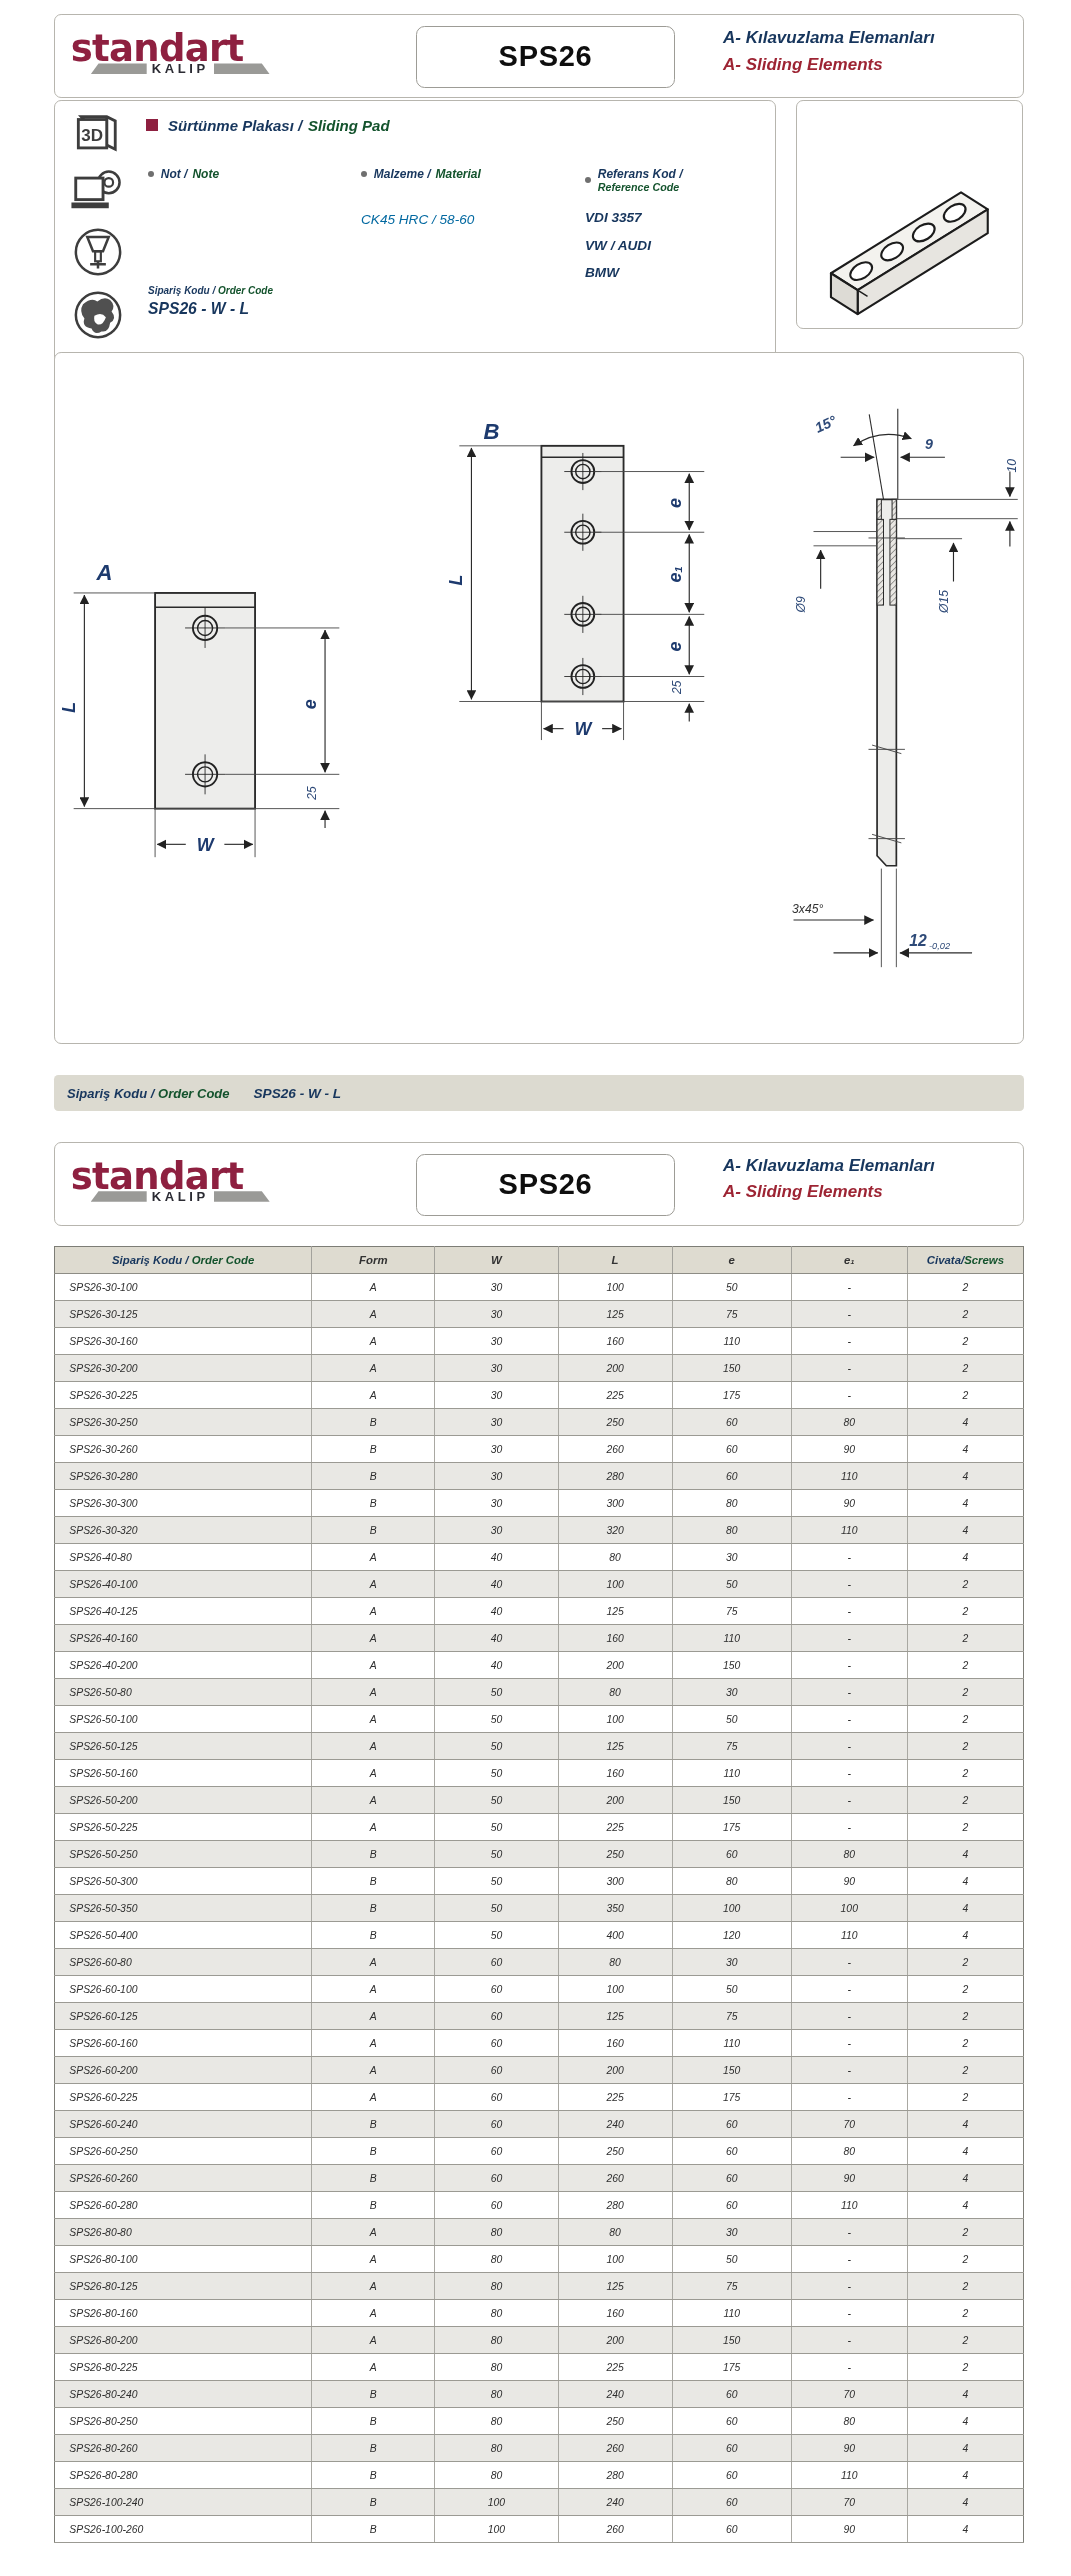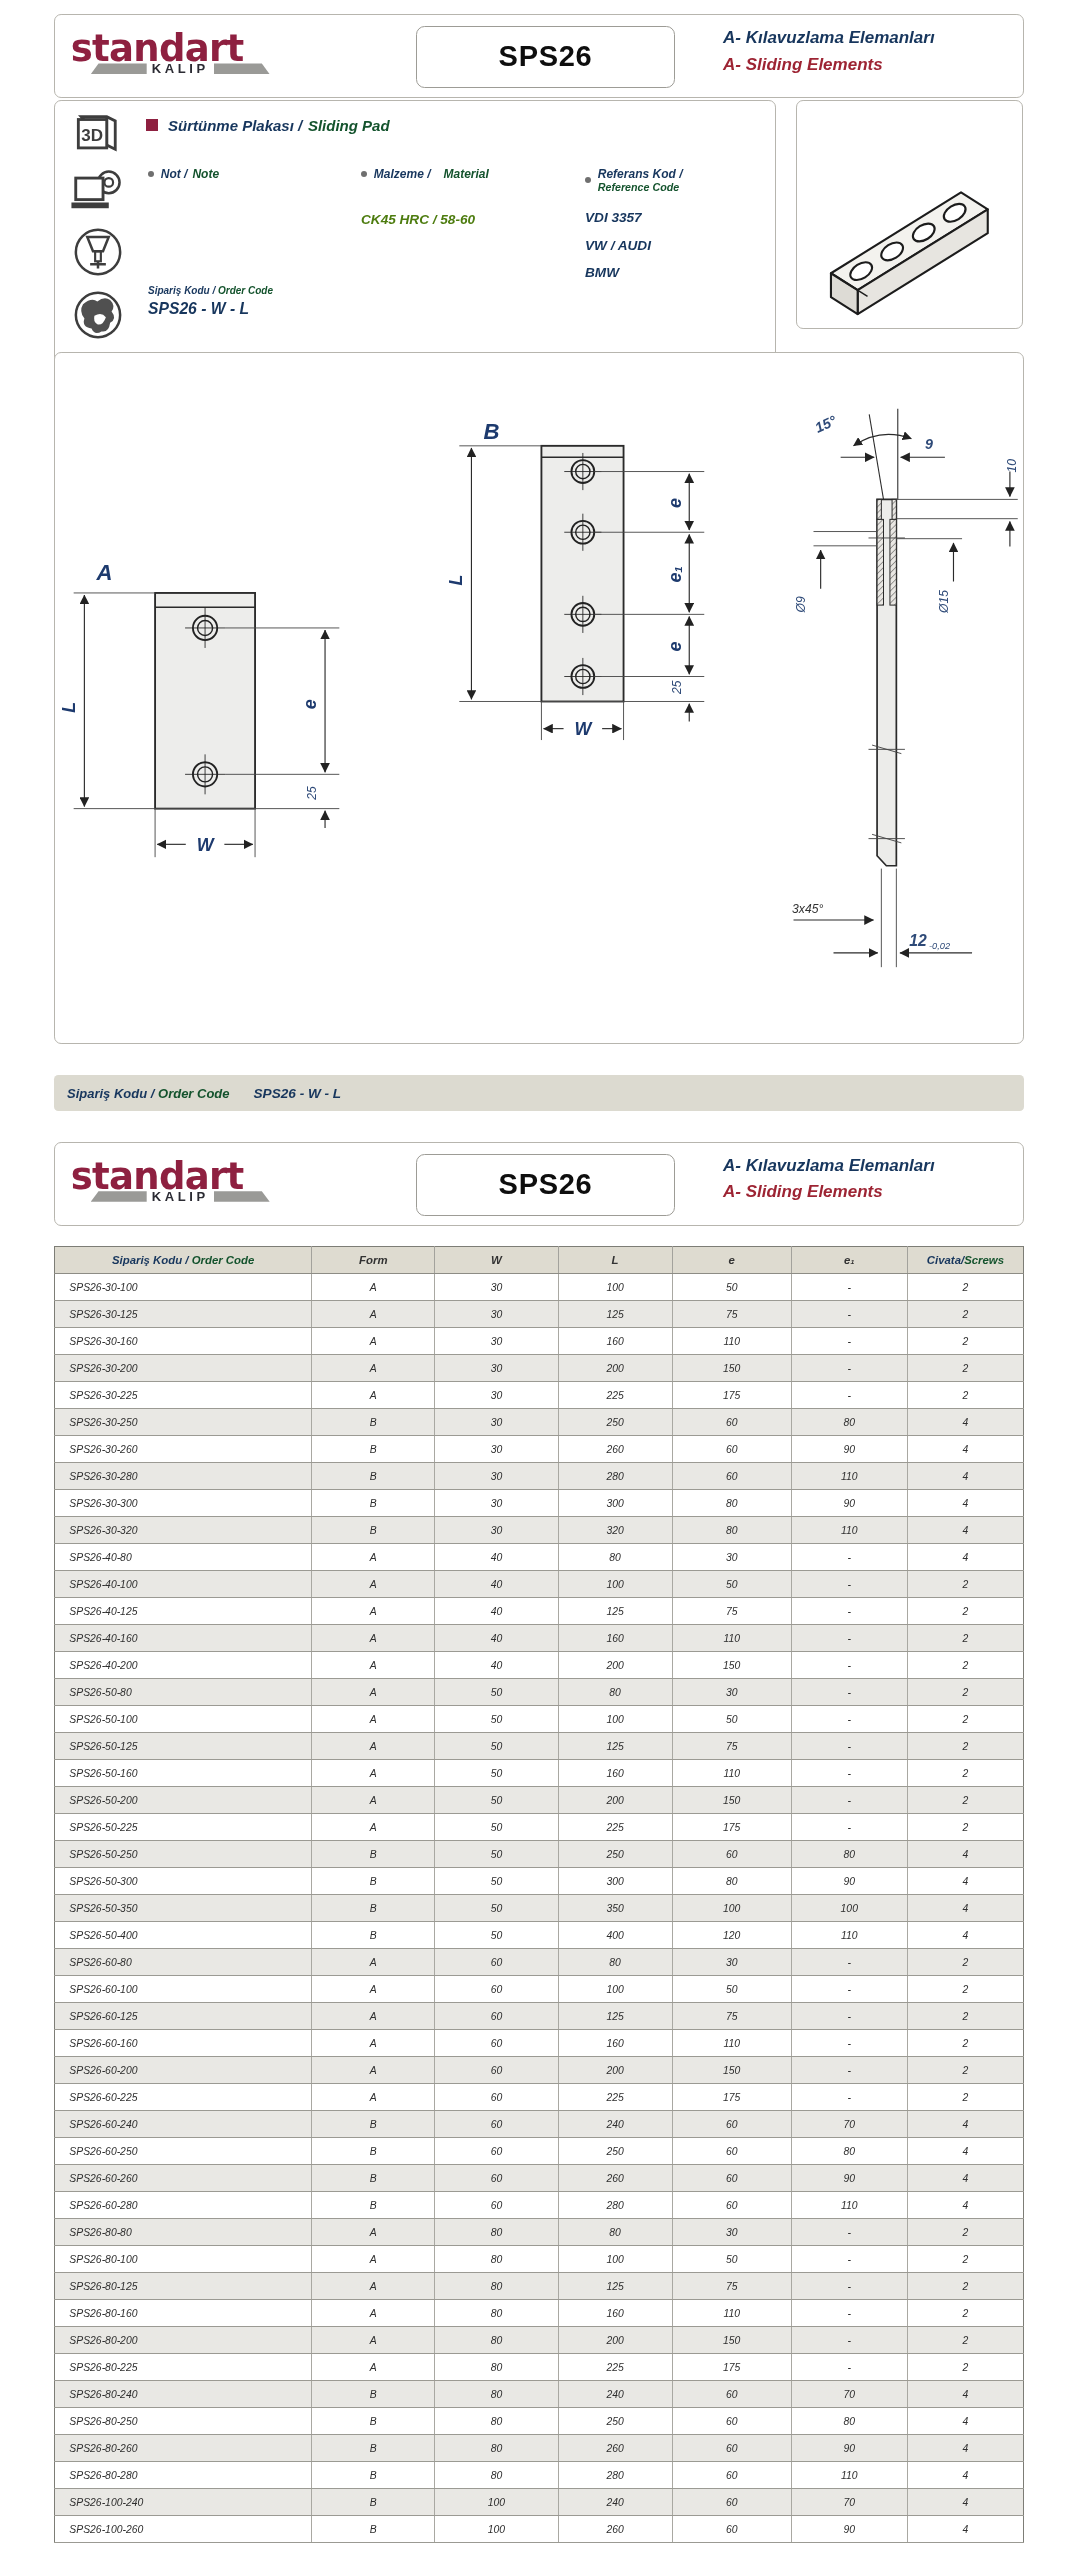--- a/index.html
+++ b/index.html
@@ -37,21 +37,21 @@
   .sq{width:12px;height:12px;background:#8e2040;margin-right:10px;}
   .navy{color:#17365d;} .red{color:#14532d;}
   .col-head{display:flex;align-items:baseline;font-size:12px;font-weight:bold;
             font-style:italic;margin-bottom:8.6px;}
   .bullet{width:6.4px;height:6.4px;border-radius:50%;background:#6f6f6f;margin-right:6.4px;
           flex:0 0 auto;align-self:center;}
   .notes{font-size:9px;font-style:italic;line-height:1.5;}
   .col-not{position:absolute;left:93px;top:66px;width:200px;}
   .col-mat{position:absolute;left:306px;top:66px;width:186px;}
   .col-ref{position:absolute;left:530px;top:66px;width:179px;}
-  .mat-val{font-size:13.6px;font-weight:bold;font-style:italic;color:#4d7c0f;margin-top:31px;}
+  .mat-val{font-size:13.6px;font-weight:normal;font-style:italic;color:#0369a1;margin-top:31px;}
   .ref-codes{font-size:13.6px;font-weight:bold;font-style:italic;color:#17365d;
              margin-top:11.4px;line-height:2.0;}
   .order-block{position:absolute;left:93px;top:184px;}
   .order-lbl{font-size:10px;font-weight:bold;font-style:italic;}
   .order-val{font-size:15.7px;font-weight:bold;font-style:italic;color:#17365d;margin-top:4.3px;}
 
   
   .draw-box{position:absolute;left:54px;top:352px;width:970px;height:692px;
             border:1.8px solid #b7b5ae;border-radius:7.1px;box-sizing:border-box;background:#fff;}
   svg text{font-family:"Liberation Sans",sans-serif;}
@@ -137,21 +137,21 @@
         <span class="bullet"></span>
         <span class="navy">Not /</span>
         <span class="red" style="margin-left:5px;">Note</span>
       </div>
     </div>
 
     <div class="col-mat">
       <div class="col-head">
         <span class="bullet"></span>
         <span class="navy">Malzeme /</span>
-        <span class="red" style="margin-left:13px;">Material</span>
+        <span class="red" style="margin-left:5px;">Material</span>
       </div>
       <div class="mat-val">CK45 HRC / 58-60</div>
     </div>
 
     <div class="col-ref">
       <div class="col-head" style="margin-bottom:0;">
         <span class="bullet"></span>
         <span style="display:inline-block;">
           <span class="navy" style="display:block;">Referans Kod /</span>
           <span class="red" style="display:block;font-size:10.7px;">Reference Code</span>

